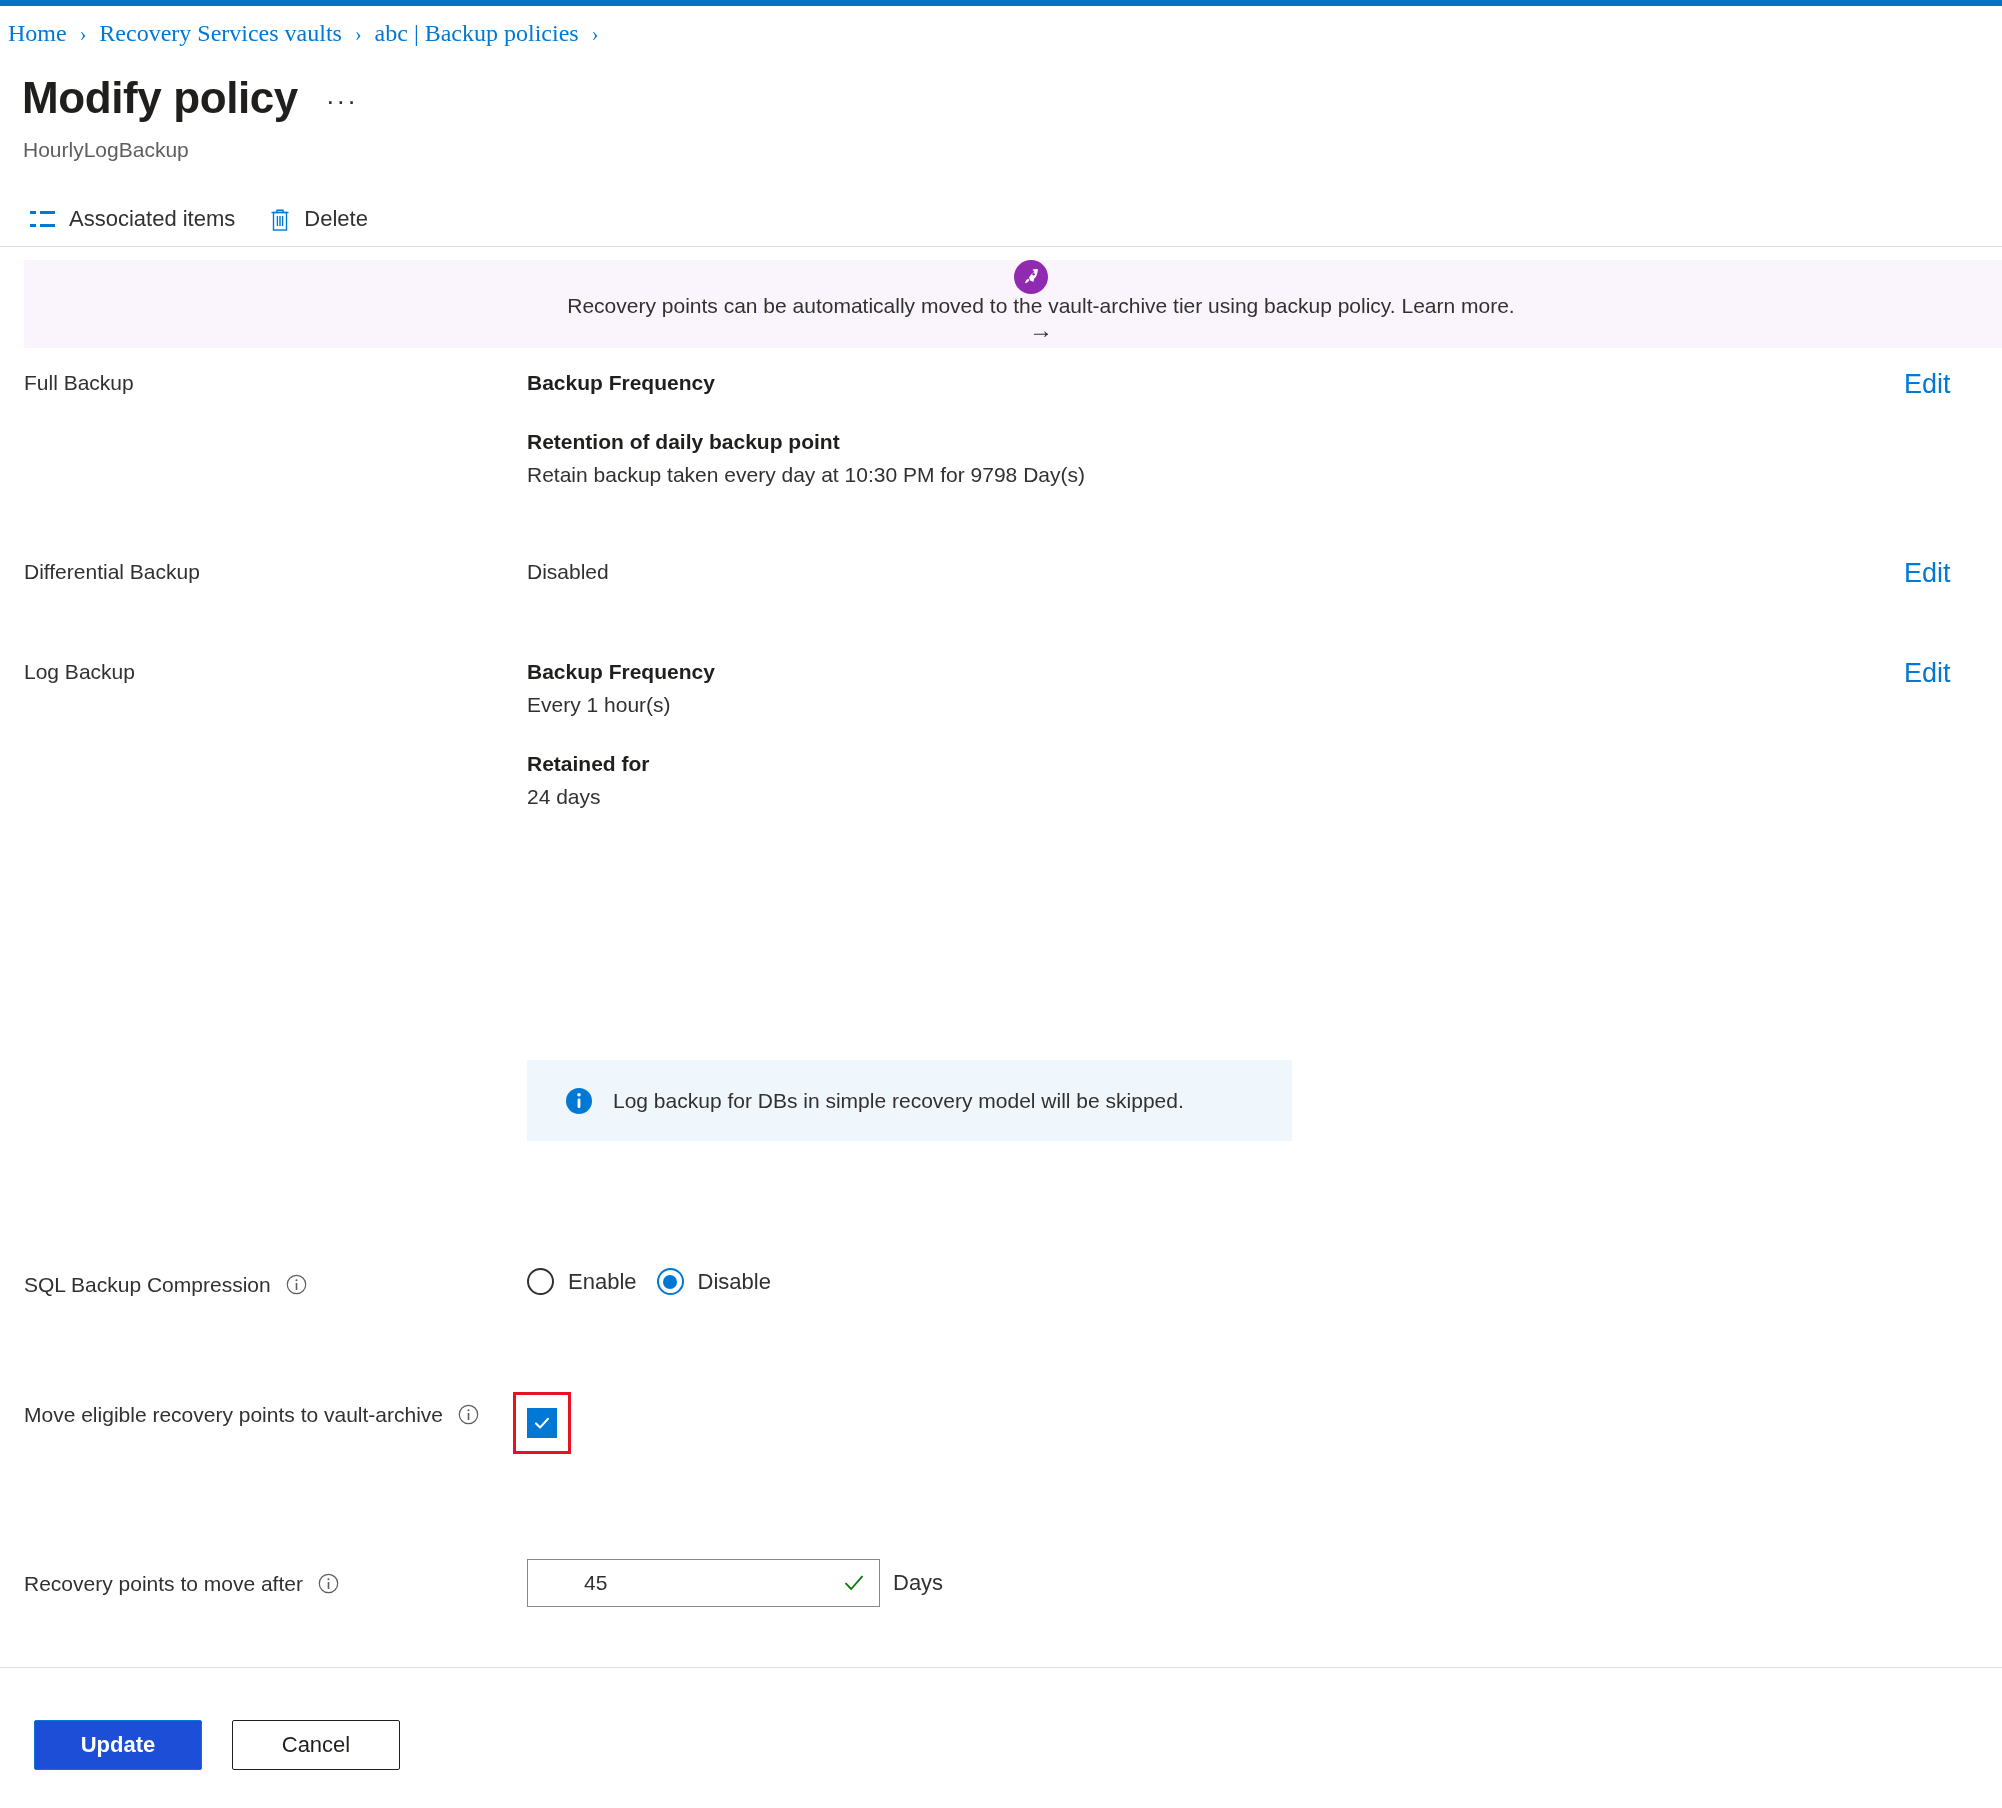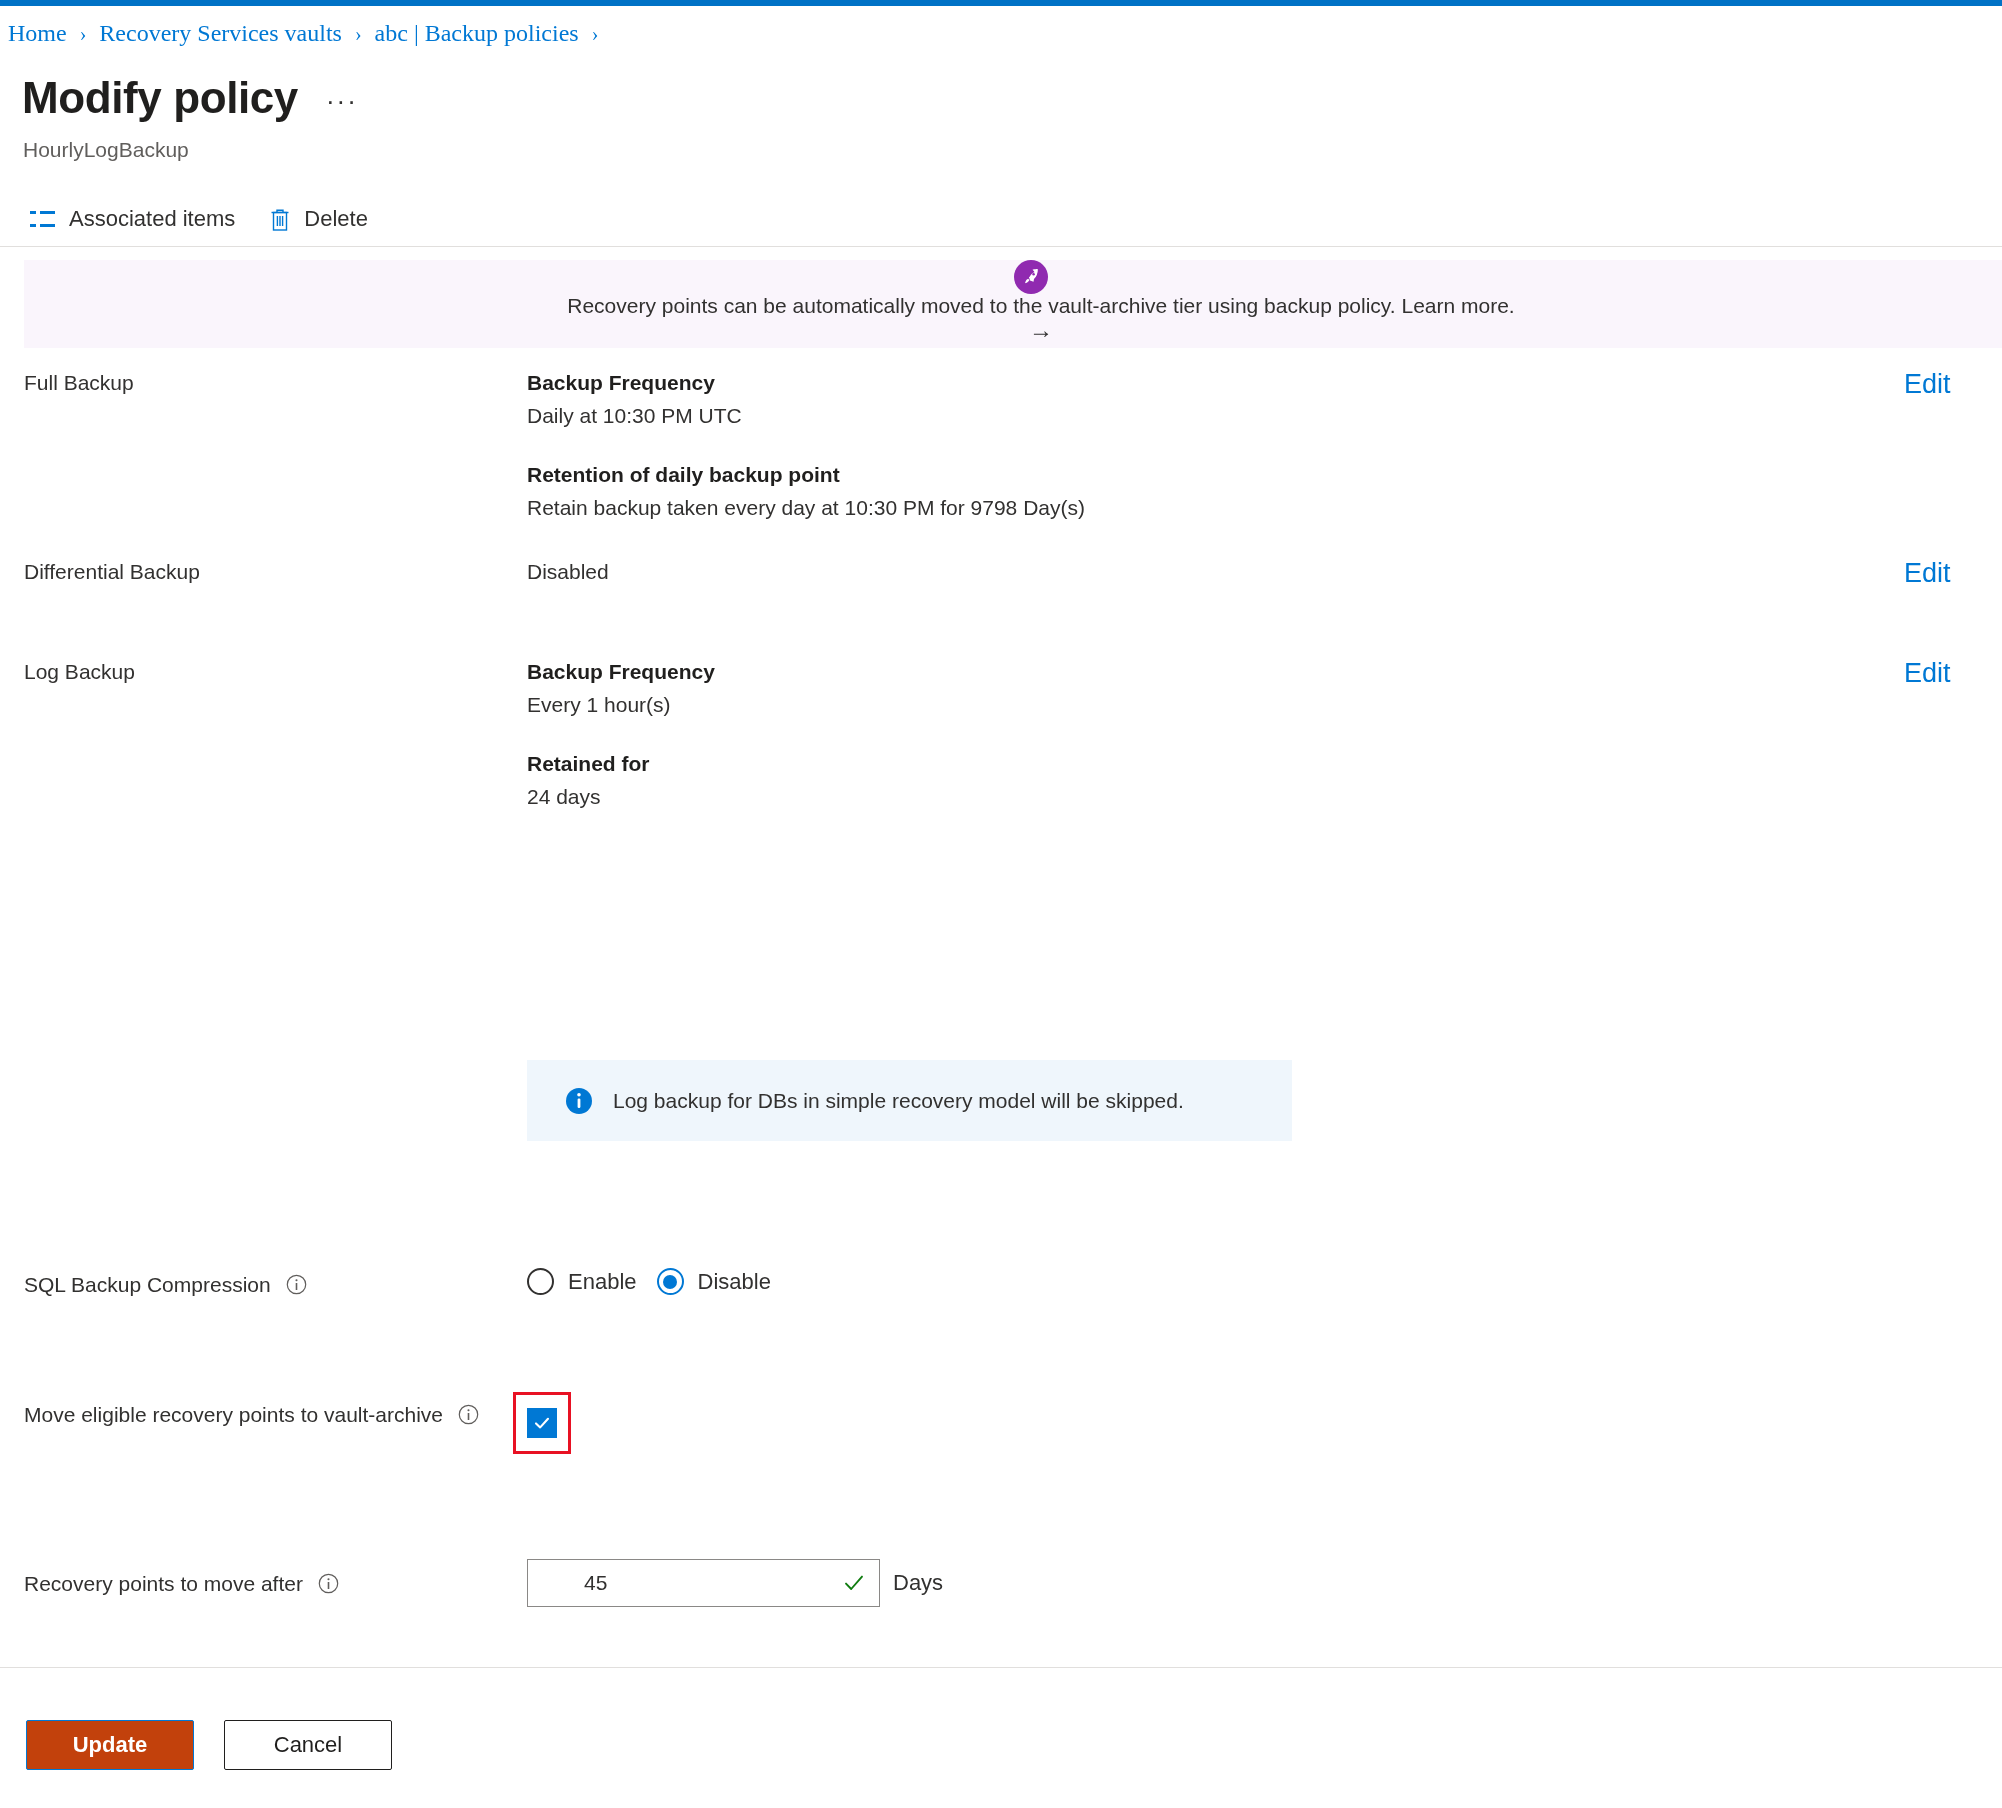--- a/index.html
+++ b/index.html
@@ -315,24 +315,25 @@
   .btn {
     font-family: "Liberation Sans", sans-serif;
     font-size: 22px;
     height: 50px;
     min-width: 168px;
     padding: 0 24px;
     cursor: pointer;
     border-radius: 2px;
   }
   .btn-primary {
-    background: #c2410c;
+    background: #1d4ed8;
     color: #ffffff;
     border: 1px solid #0078d4;
     font-weight: 600;
+    margin-left: 8px;
   }
   .btn-secondary {
     background: #ffffff;
     color: #201f1e;
     border: 1px solid #201f1e;
   }
 </style>
 </head>
 <body>
 
@@ -390,21 +391,20 @@
       <a class="link-inline">Learn more.</a><span>)</span>
     </div>
     <a class="edit-link">Edit</a>
   </div>
 
   <div class="row" style="top:122px;">
     <div class="row-label">Full Backup</div>
     <div class="row-value">
       <div class="grp">
         <span class="hd">Backup Frequency</span>
-        <span class="vl">Daily at 10:30 PM UTC</span>
       </div>
       <div class="grp">
         <span class="hd">Retention of daily backup point</span>
         <span class="vl">Retain backup taken every day at 10:30 PM for 9798 Day(s)</span>
       </div>
     </div>
     <a class="edit-link">Edit</a>
   </div>
 
   <div class="row" style="top:311px;">

